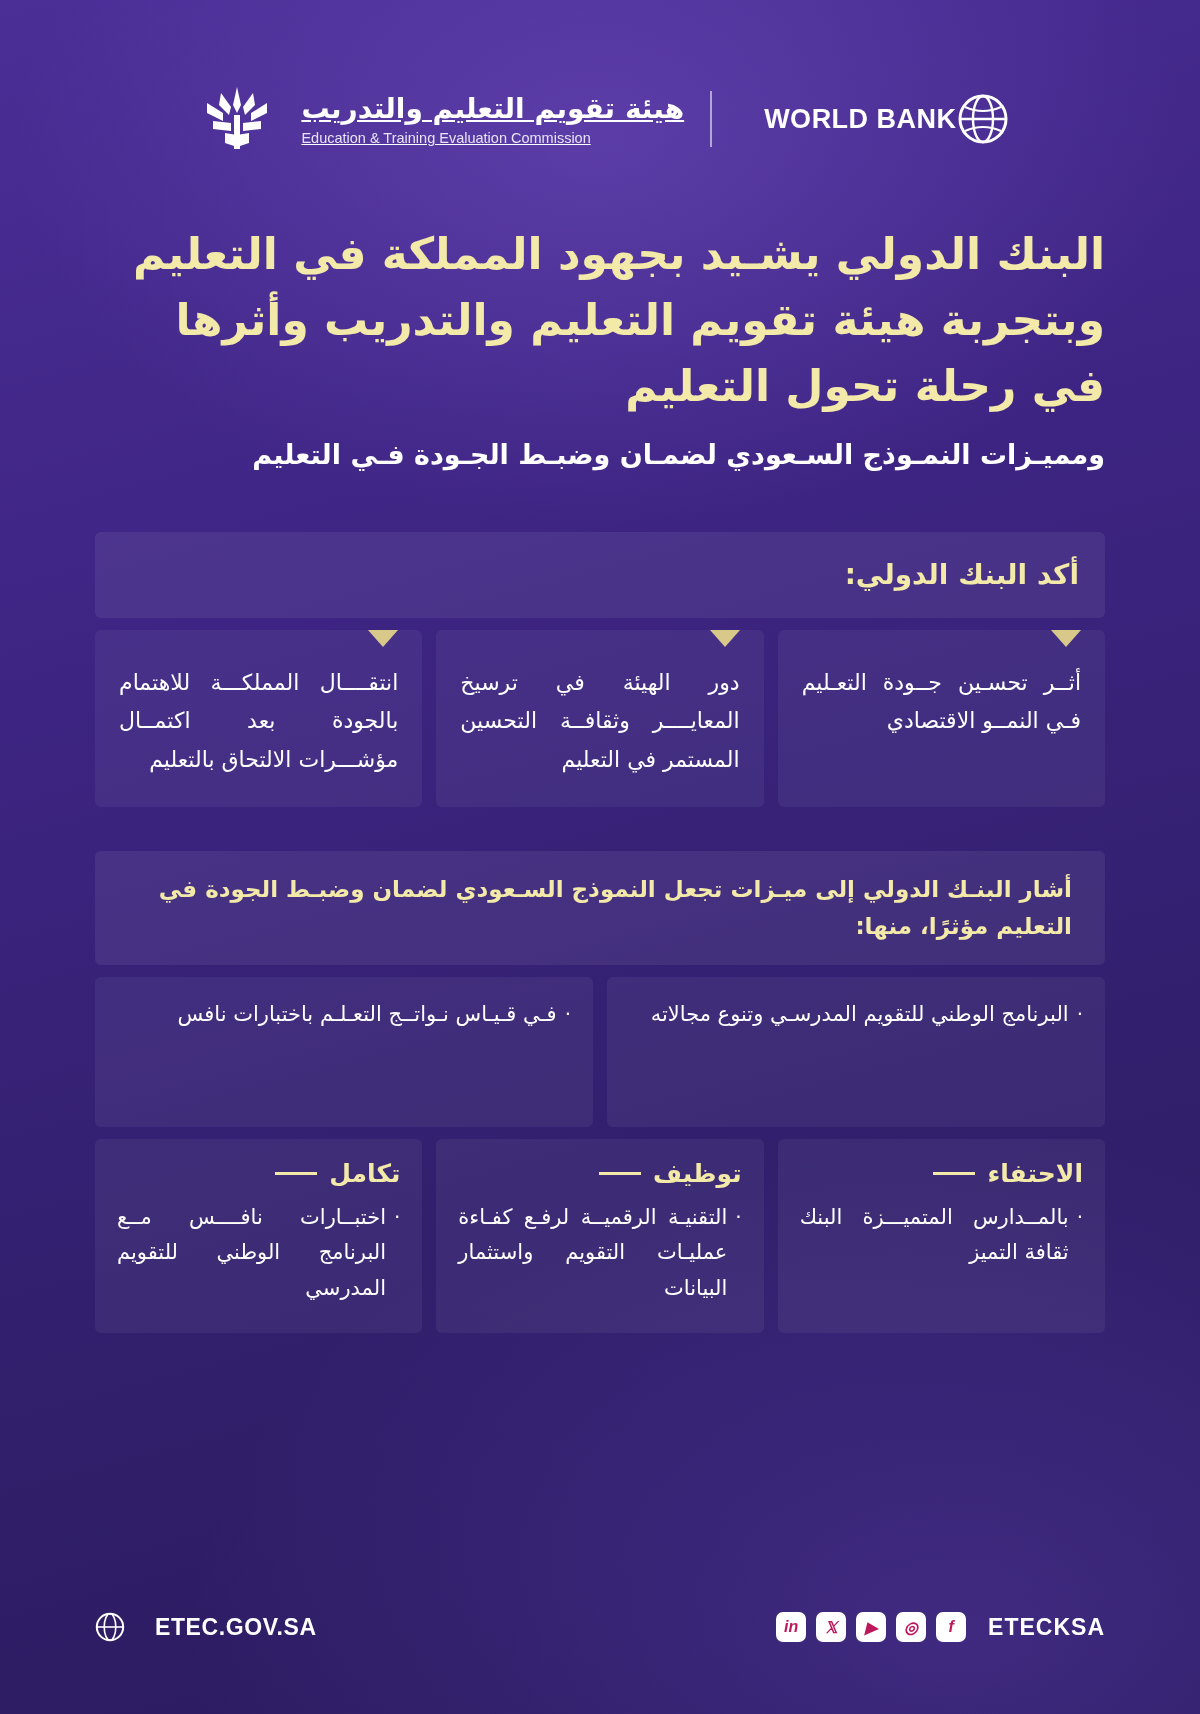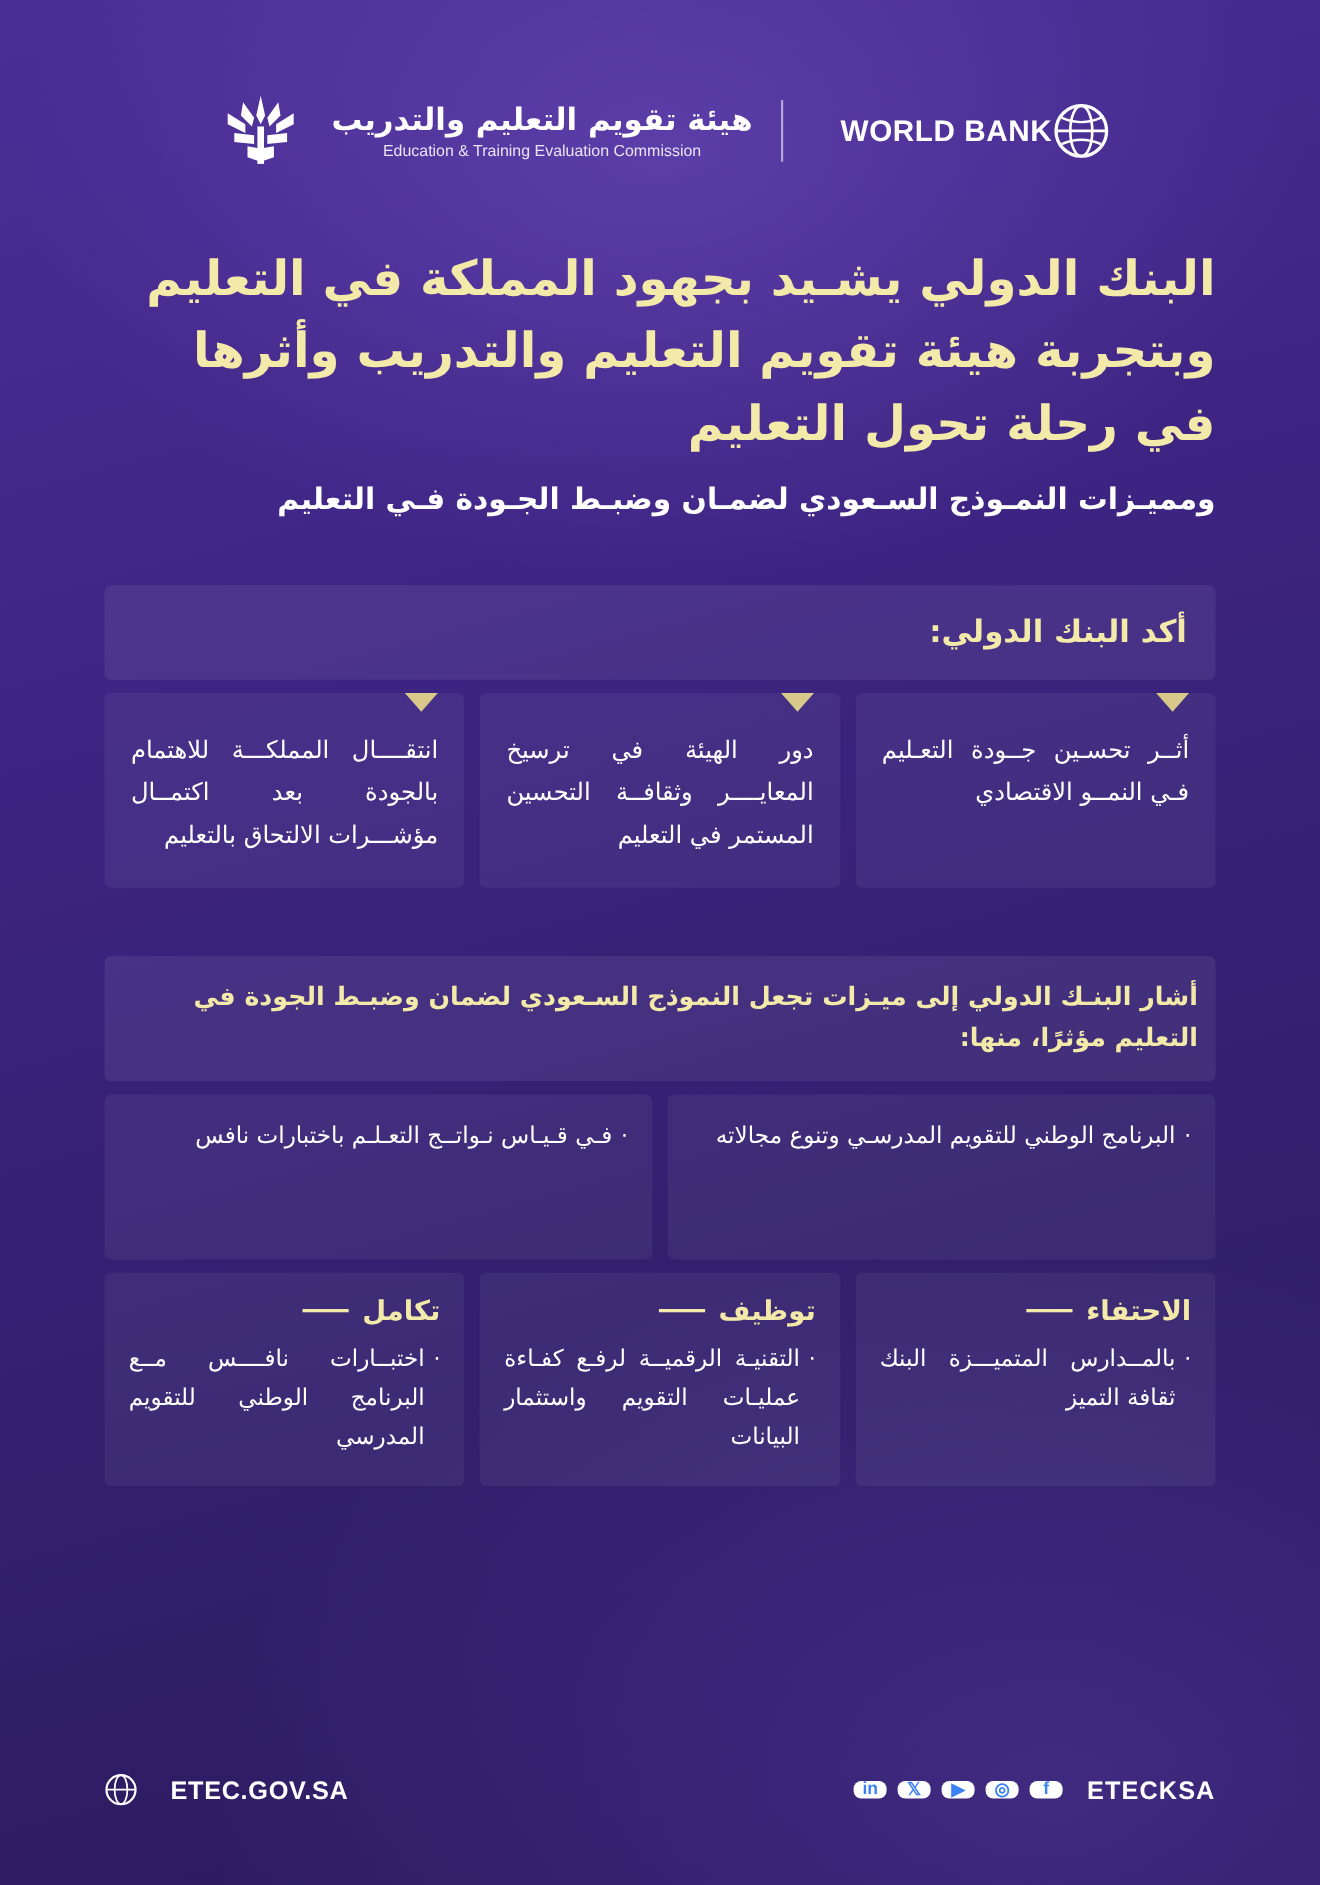--- a/index.html
+++ b/index.html
@@ -61,22 +61,23 @@
     height: 56px;
     background: rgba(255,255,255,0.55);
     margin: 0 26px;
   }
   .etec-logo {
     display: flex;
     align-items: center;
     gap: 18px;
   }
   .etec-text {
-    text-align: center;
+    text-align: left;
     line-height: 1.25;
+    text-decoration: underline;
   }
   .etec-ar {
     font-size: 28px;
     font-weight: 700;
     color: #ffffff;
     white-space: nowrap;
   }
   .etec-en {
     font-size: 14.5px;
     color: #e8e3f7;
@@ -118,22 +119,22 @@
     padding: 22px 26px;
     text-align: right;
   }
   .band-title {
     font-size: 28px;
     font-weight: 700;
     color: #f3e9a8;
     line-height: 1.5;
   }
   .band.second {
-    margin-top: 62px;
-    padding: 20px 16px;
+    margin-top: 44px;
+    padding: 20px 33px;
   }
   .band.second .band-title {
     font-size: 23px;
     line-height: 1.6;
   }
 
   
   .confirm-row {
     display: flex;
     gap: 14px;
@@ -230,30 +231,31 @@
     padding-top: 40px;
   }
   .social {
     display: flex;
     align-items: center;
     gap: 10px;
     direction: ltr;
   }
   .sicon {
     width: 30px;
-    height: 16px;
+    height: 30px;
     border-radius: 7px;
     background: #ffffff;
-    color: #3b82f6;
+    color: #be185d;
     display: flex;
     align-items: center;
     justify-content: center;
     font-size: 16px;
     font-weight: 700;
     font-family: "Liberation Sans", sans-serif;
+    font-style: italic;
   }
   .handle {
     font-size: 23px;
     font-weight: 700;
     letter-spacing: 1px;
     color: #ffffff;
     direction: ltr;
     margin-left: 12px;
     font-family: "Liberation Sans", sans-serif;
   }

